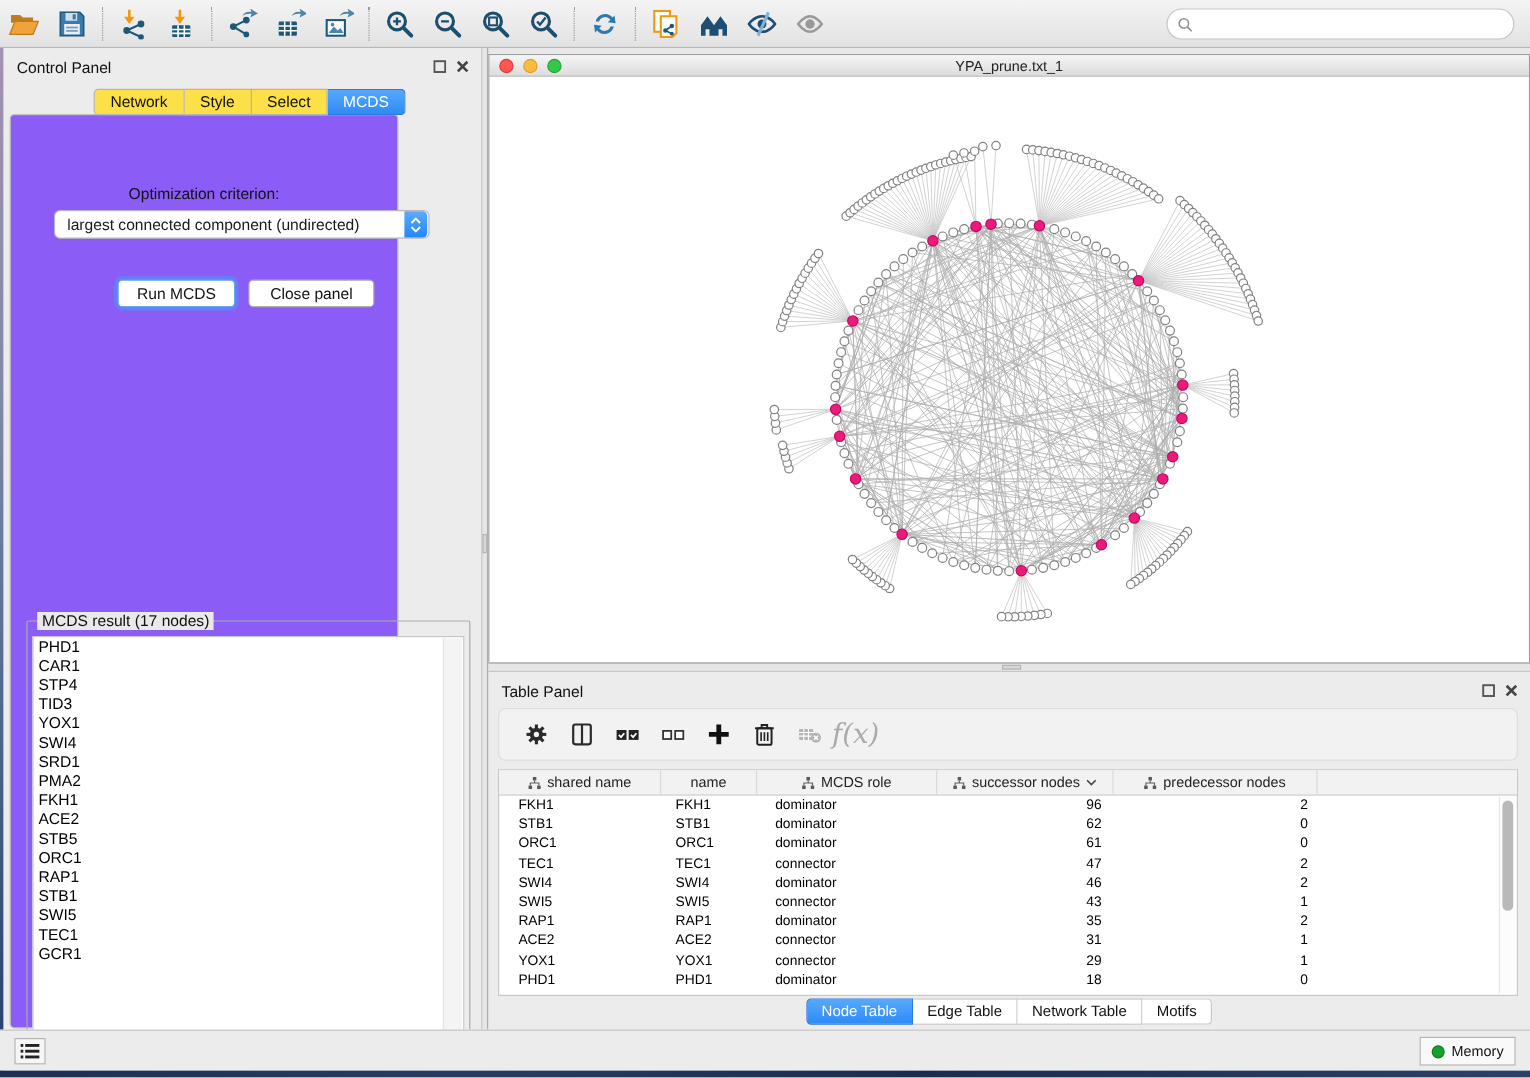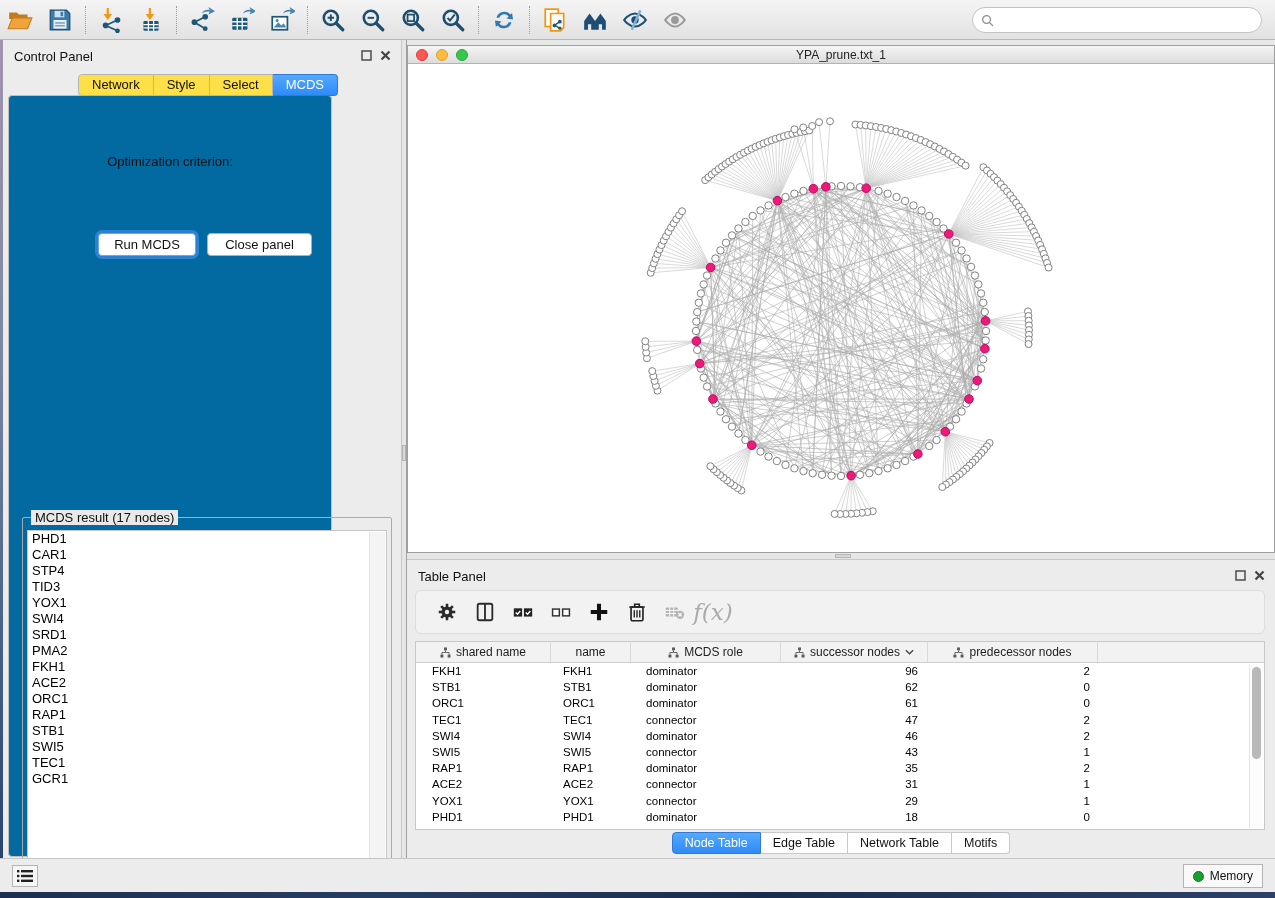--- a/index.html
+++ b/index.html
@@ -30,21 +30,21 @@
   .panel-icons { position:absolute; right:10px; top:10px; display:flex; gap:8px; }
   .panel-icons svg { width:11px; height:11px; }
 
   .cp-tabs { position:absolute; left:75px; top:34px; display:flex; height:22px; z-index:5; }
   .cp-tab { font-size:13px; padding:0 13px; line-height:20px; background:#fde047; border:1px solid #b5b5b5; border-left:none; color:#111; }
   .cp-tab:first-child { border-left:1px solid #b5b5b5; border-radius:4px 0 0 4px; }
   .cp-tab:last-child { border-radius:0 4px 4px 0; }
   .cp-tab.active { background:linear-gradient(#55a8fd,#2e8bf8); border-color:#2e7ad4; color:#fff; }
 
   .cp-pane { position:absolute; left:5px; top:55px; width:324px; height:762px;
-    background:#0369a1; border:1px solid #bfbfbf; border-radius:4px; }
+    background:#8b5cf6; border:1px solid #bfbfbf; border-radius:4px; }
 
   .opt-label { position:absolute; left:0; width:100%; top:58px; text-align:center; font-size:13px; color:#111; }
   .opt-select { position:absolute; left:36px; top:79px; width:313px; height:24px; background:#fff;
     border:1px solid #b7b7b7; border-radius:5px; display:flex; align-items:center; }
   .opt-select .val { flex:1; font-size:13px; padding-left:10px; white-space:nowrap; }
   .opt-stepper { width:19px; height:22px; margin-right:1px; border-radius:0 4px 4px 0;
     background:linear-gradient(#5aabfe,#2387f7); display:flex; flex-direction:column; align-items:center; justify-content:center; gap:1px; }
   .opt-stepper svg { width:9px; height:6px; }
 
   .btn-row { position:absolute; left:0; top:113px; width:100%; }
@@ -268,38 +268,50 @@
     </span>
   </div>
   <div class="cp-tabs" id="cp-tabs">
       <div class="cp-tab">Network</div>
       <div class="cp-tab">Style</div>
       <div class="cp-tab">Select</div>
       <div class="cp-tab active">MCDS</div>
     </div>
   <div class="cp-pane">
     <div class="opt-label">Optimization criterion:</div>
+    <div class="opt-select">
+      <span class="val">largest connected component (undirected)</span>
+      <span class="opt-stepper">
+        <svg viewBox="0 0 10 6">
+            <path d="M1 5l4-4 4 4" fill="none" stroke="#fff" stroke-width="1.8"></path>
+          </svg>
+        <svg viewBox="0 0 10 6">
+            <path d="M1 1l4 4 4-4" fill="none" stroke="#fff" stroke-width="1.8"></path>
+          </svg>
+      </span>
+    </div>
     <div class="btn-row">
       <button class="mac-btn focusring" style="left:89px; width:98px;">Run MCDS</button>
       <button class="mac-btn" style="left:198px; width:105px;">Close panel</button>
     </div>
     <div class="groupbox">
       <span class="groupbox-label">MCDS result (17 nodes)</span>
       <div class="mcds-list" id="mcds-list">
         <div class="mcds-scroll"></div>
       <div class="mcds-item">PHD1</div>
           <div class="mcds-item">CAR1</div>
           <div class="mcds-item">STP4</div>
           <div class="mcds-item">TID3</div>
           <div class="mcds-item">YOX1</div>
           <div class="mcds-item">SWI4</div>
           <div class="mcds-item">SRD1</div>
           <div class="mcds-item">PMA2</div>
           <div class="mcds-item">FKH1</div>
           <div class="mcds-item">ACE2</div>
+          <div class="mcds-item">STB5</div>
           <div class="mcds-item">ORC1</div>
           <div class="mcds-item">RAP1</div>
           <div class="mcds-item">STB1</div>
           <div class="mcds-item">SWI5</div>
           <div class="mcds-item">TEC1</div>
           <div class="mcds-item">GCR1</div>
         </div>
     </div>
   </div>
 </div>

